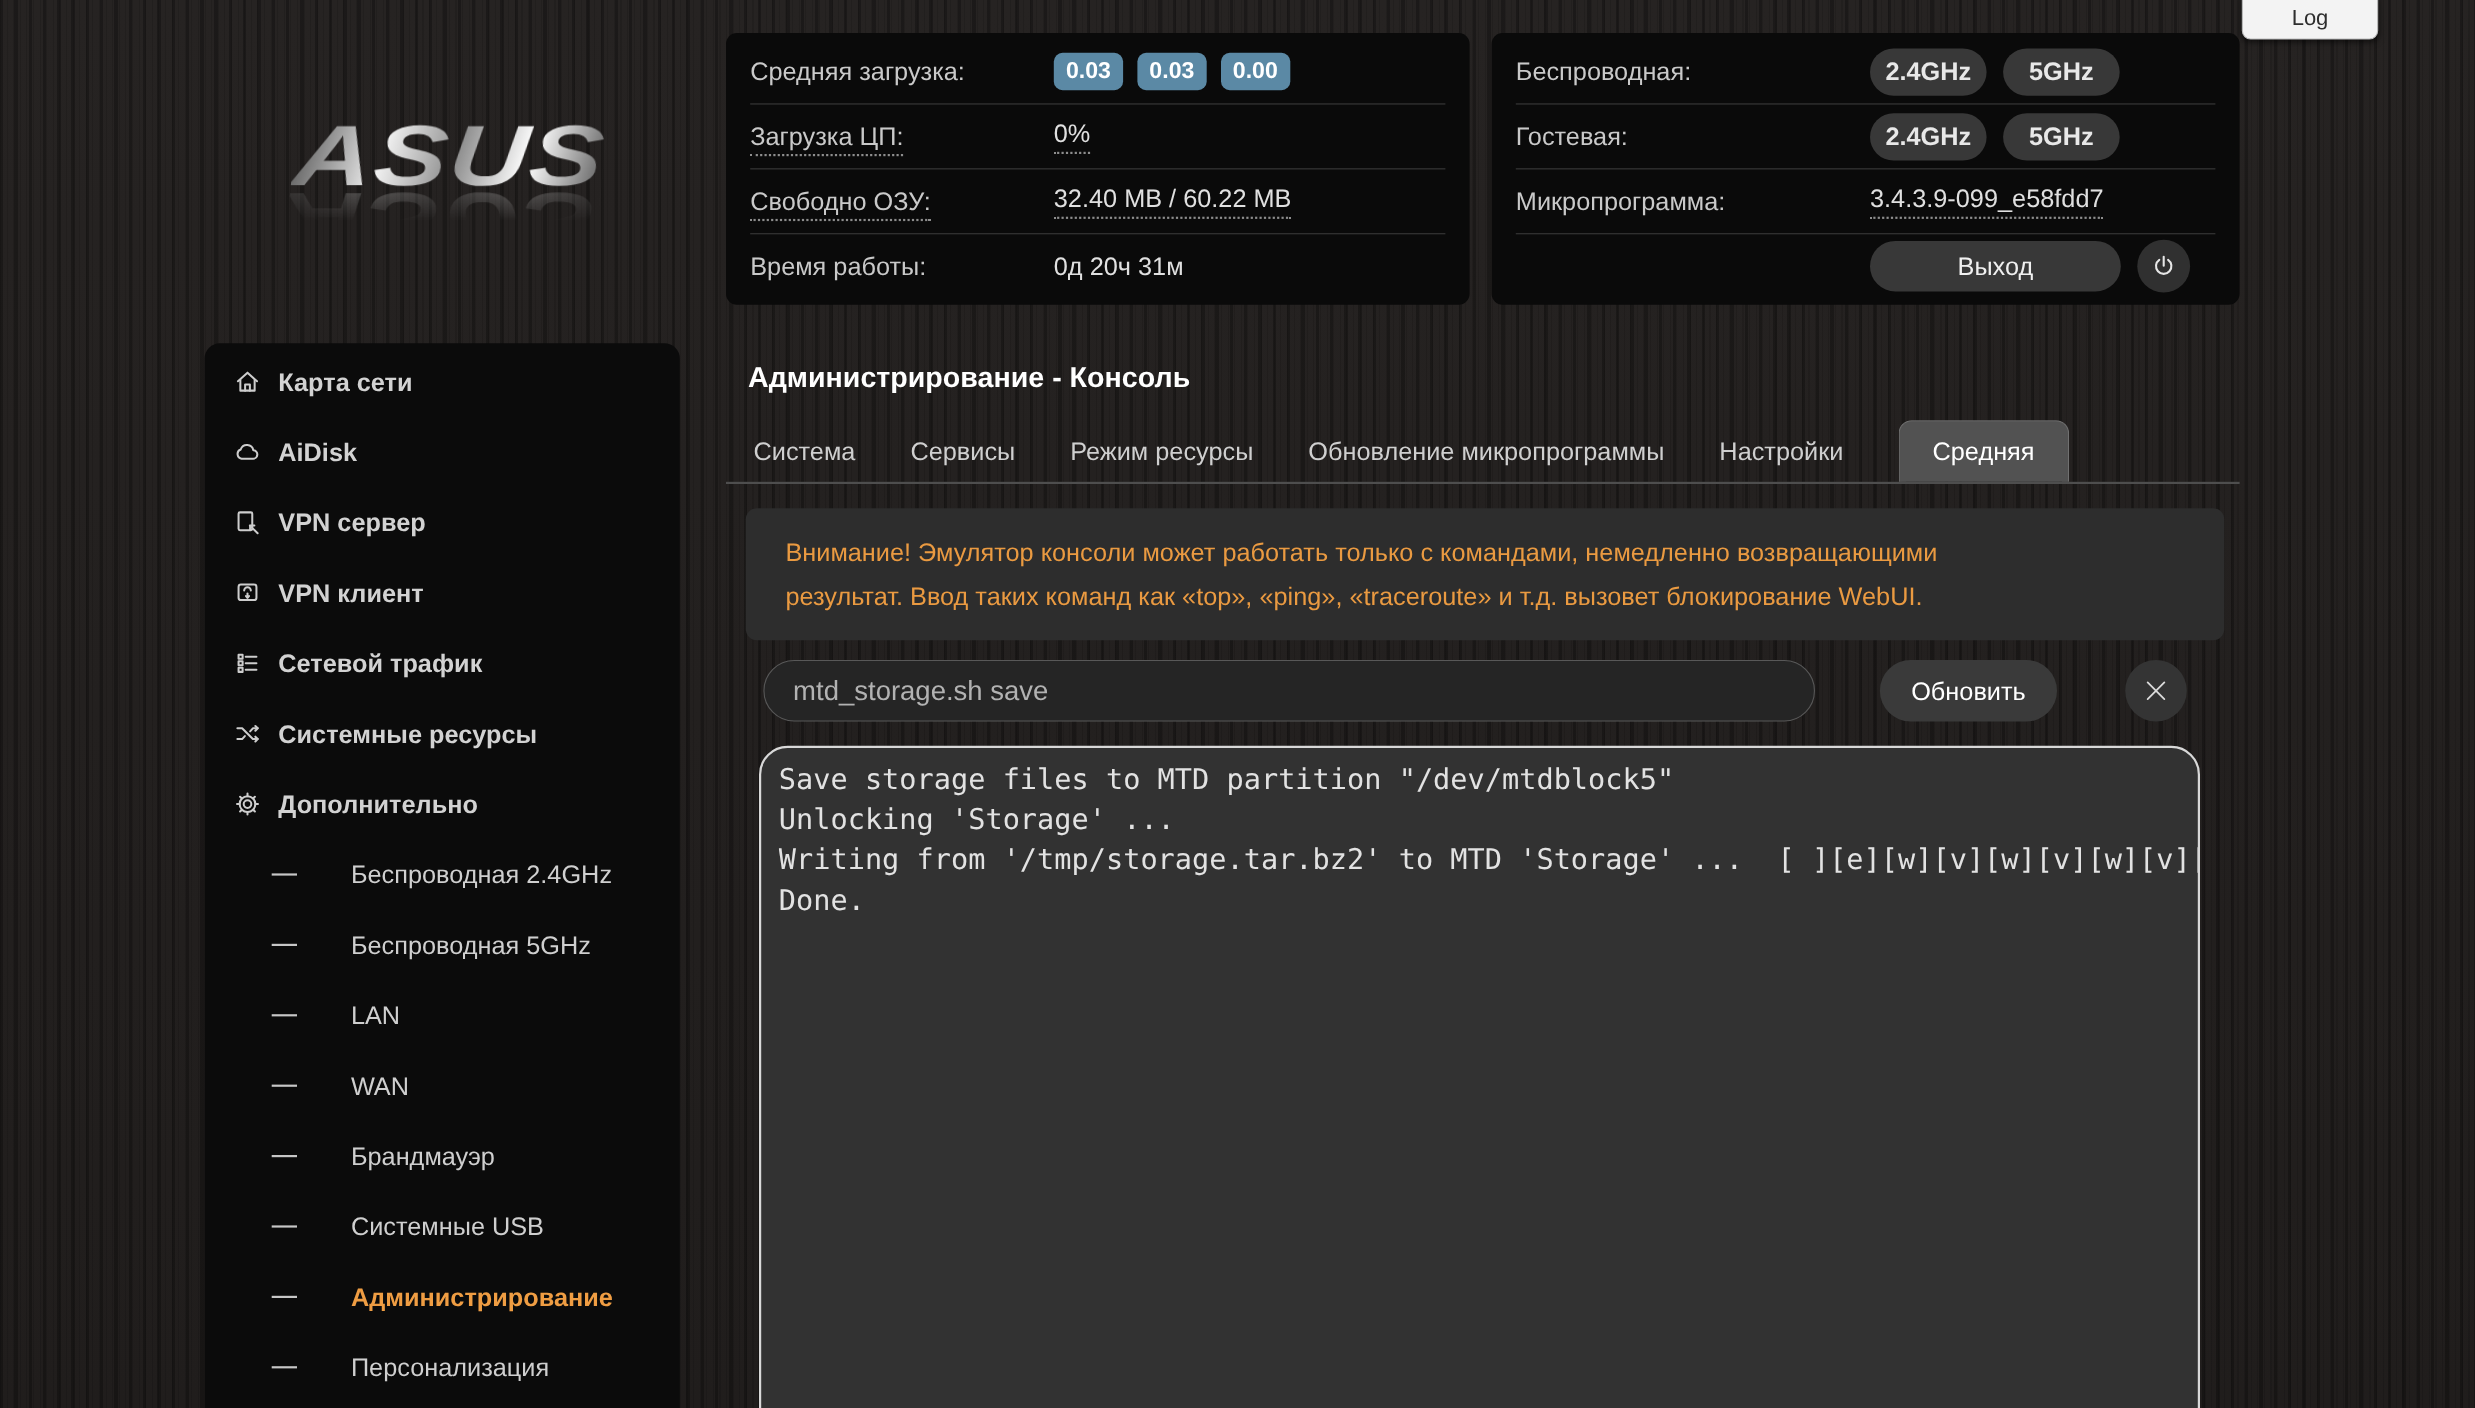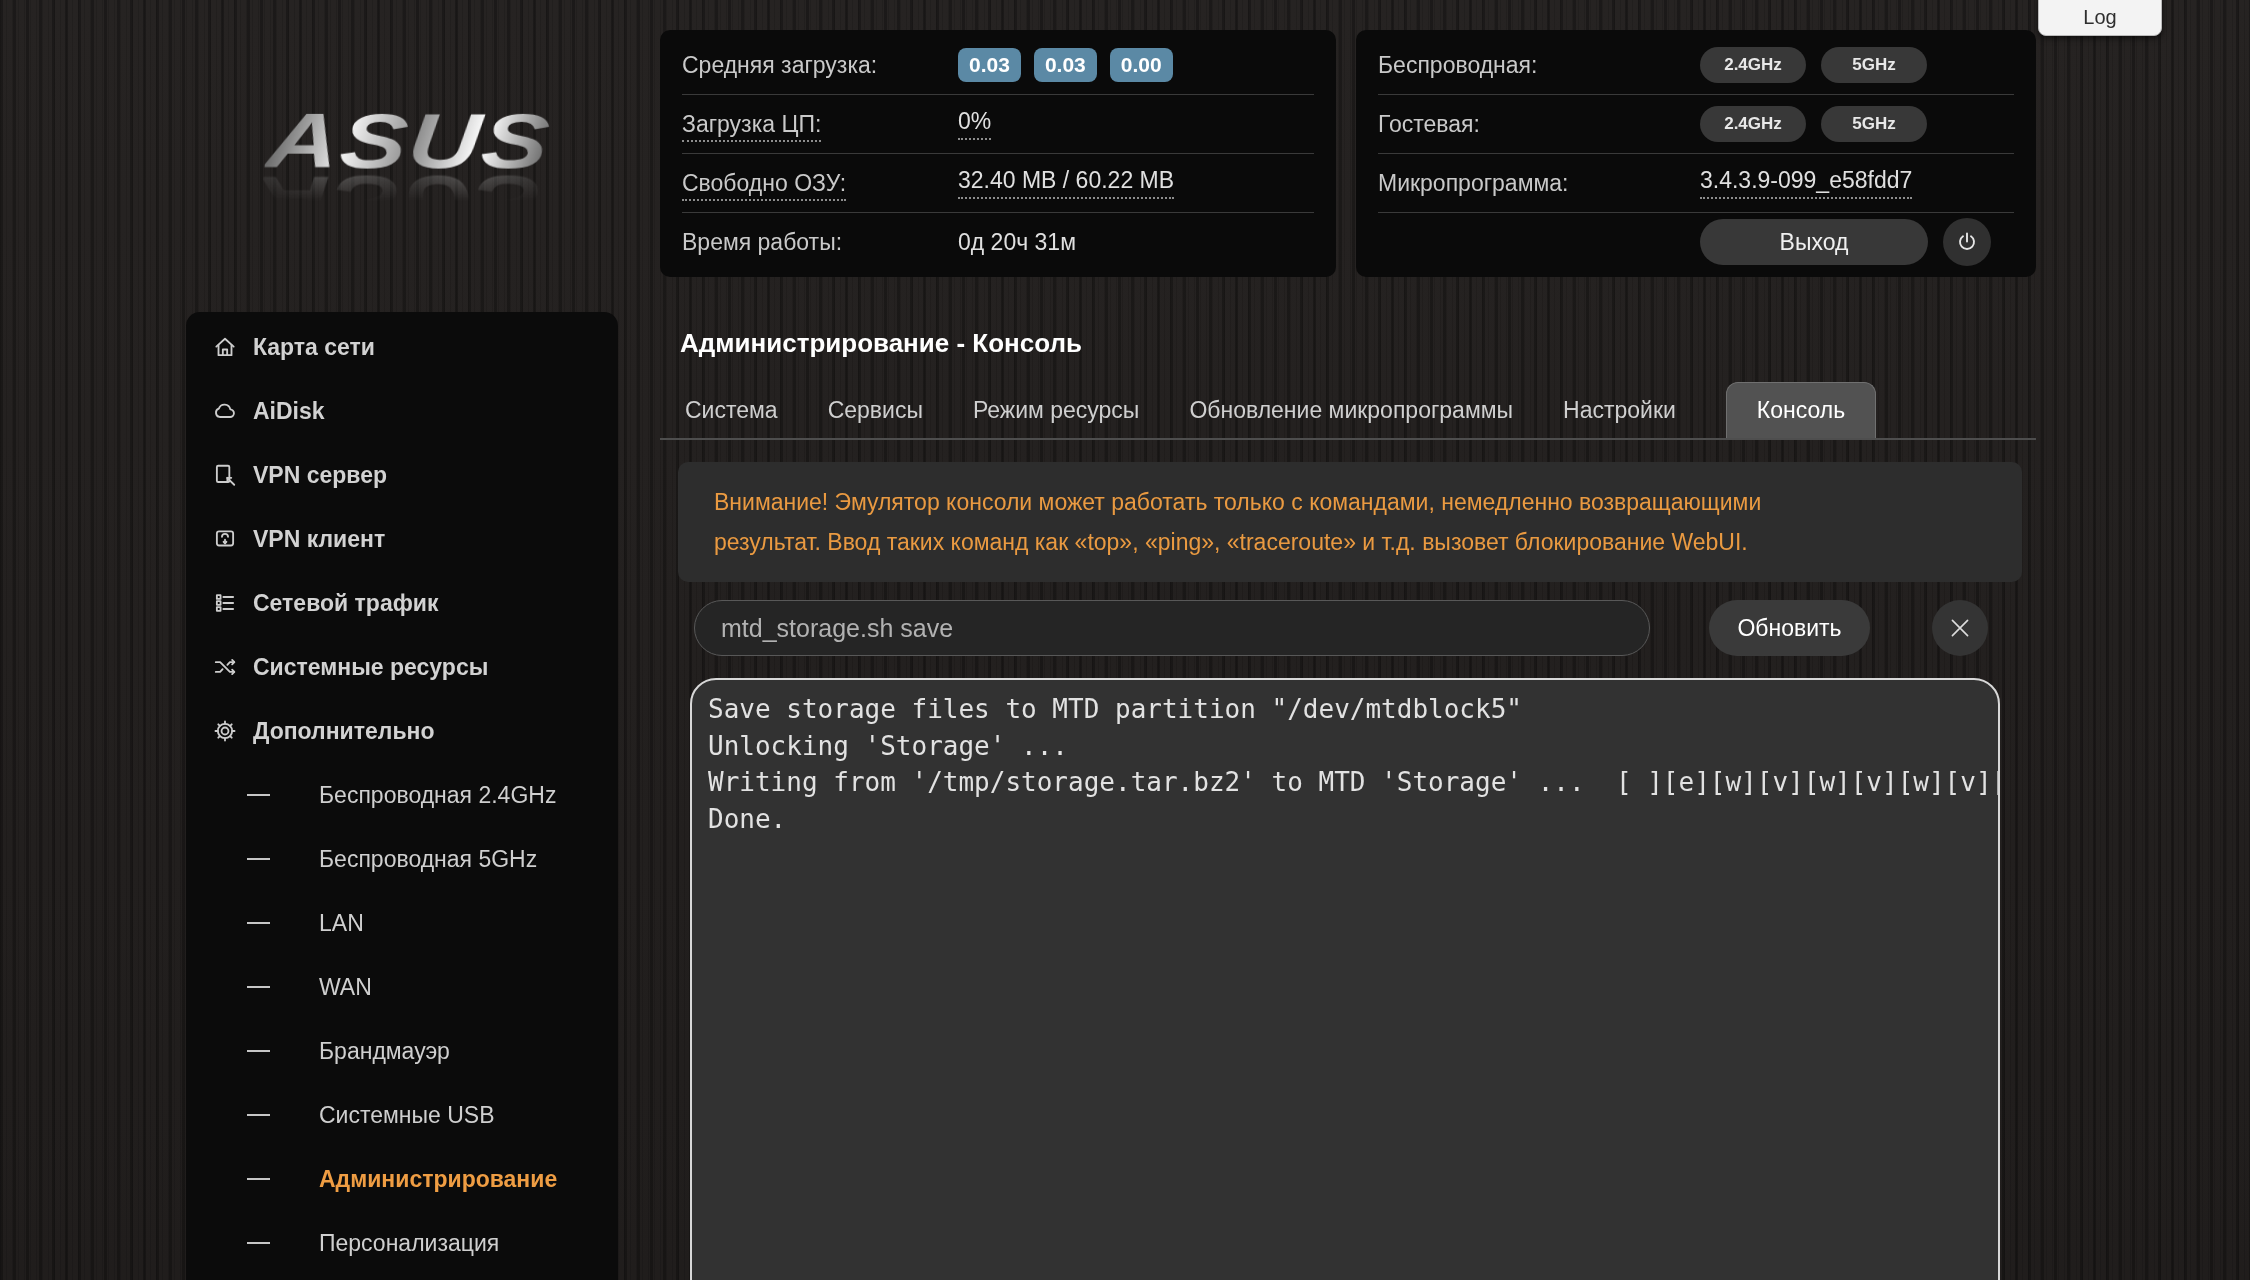--- a/index.html
+++ b/index.html
@@ -36,21 +36,21 @@
   .panel-wireless{left:1356px;width:680px;}
   .prow{flex:1;display:flex;align-items:center;}
   .prow + .prow{border-top:1px solid #3a3a3a;}
   .plabel{font-size:23px;color:#c9c9c9;}
   .panel-stats .plabel{width:276px;}
   .panel-wireless .plabel{width:322px;}
   .dotted{border-bottom:2px dotted #8d8d8d;padding-bottom:3px;}
   .pvalue{font-size:23px;color:#e0e0e0;}
   .badge{background:#5b89a5;color:#fff;font-weight:bold;font-size:21px;
     padding:5px 11px;border-radius:8px;margin-right:13px;}
-  .pill{background:#383838;color:#e8e8e8;font-size:17px;font-weight:bold;
+  .pill{background:#383838;color:#e8e8e8;font-size:23px;font-weight:bold;
     width:106px;padding:8px 0;text-align:center;border-radius:22px;margin-right:15px;cursor:pointer;}
   .logout-btn{background:#383838;color:#f0f0f0;font-size:23px;width:228px;height:46px;
     border-radius:23px;display:flex;align-items:center;justify-content:center;cursor:pointer;}
   .power-btn{width:48px;height:48px;border-radius:50%;background:#303030;margin-left:15px;
     display:flex;align-items:center;justify-content:center;cursor:pointer;}
   
   .sidebar{position:absolute;left:186px;top:312px;width:432px;height:968px;
     background:#0b0b0b;border-radius:14px 14px 0 0;padding-top:3px;}
   .nav-item{height:64px;display:flex;align-items:center;cursor:pointer;}
   .nav-item .nicon{width:26px;height:26px;margin-left:26px;flex:none;display:flex;}
@@ -256,21 +256,21 @@
 
   <div class="main">
     <div class="page-title">Администрирование - Консоль</div>
 
     <div class="tabs">
       <span class="tab">Система</span>
       <span class="tab">Сервисы</span>
       <span class="tab">Режим ресурсы</span>
       <span class="tab">Обновление микропрограммы</span>
       <span class="tab">Настройки</span>
-      <span class="tab active">Консоль</span>
+      <span class="tab active">Средняя</span>
     </div>
 
     <div class="warning">
       <div>Внимание! Эмулятор консоли может работать только с командами, немедленно возвращающими</div>
       <div>результат. Ввод таких команд как «top», «ping», «traceroute» и т.д. вызовет блокирование WebUI.</div>
     </div>
 
     <input class="cmd-input" type="text" value="mtd_storage.sh save" style="">
     <div class="refresh-btn">Обновить</div>
     <div class="close-btn">

